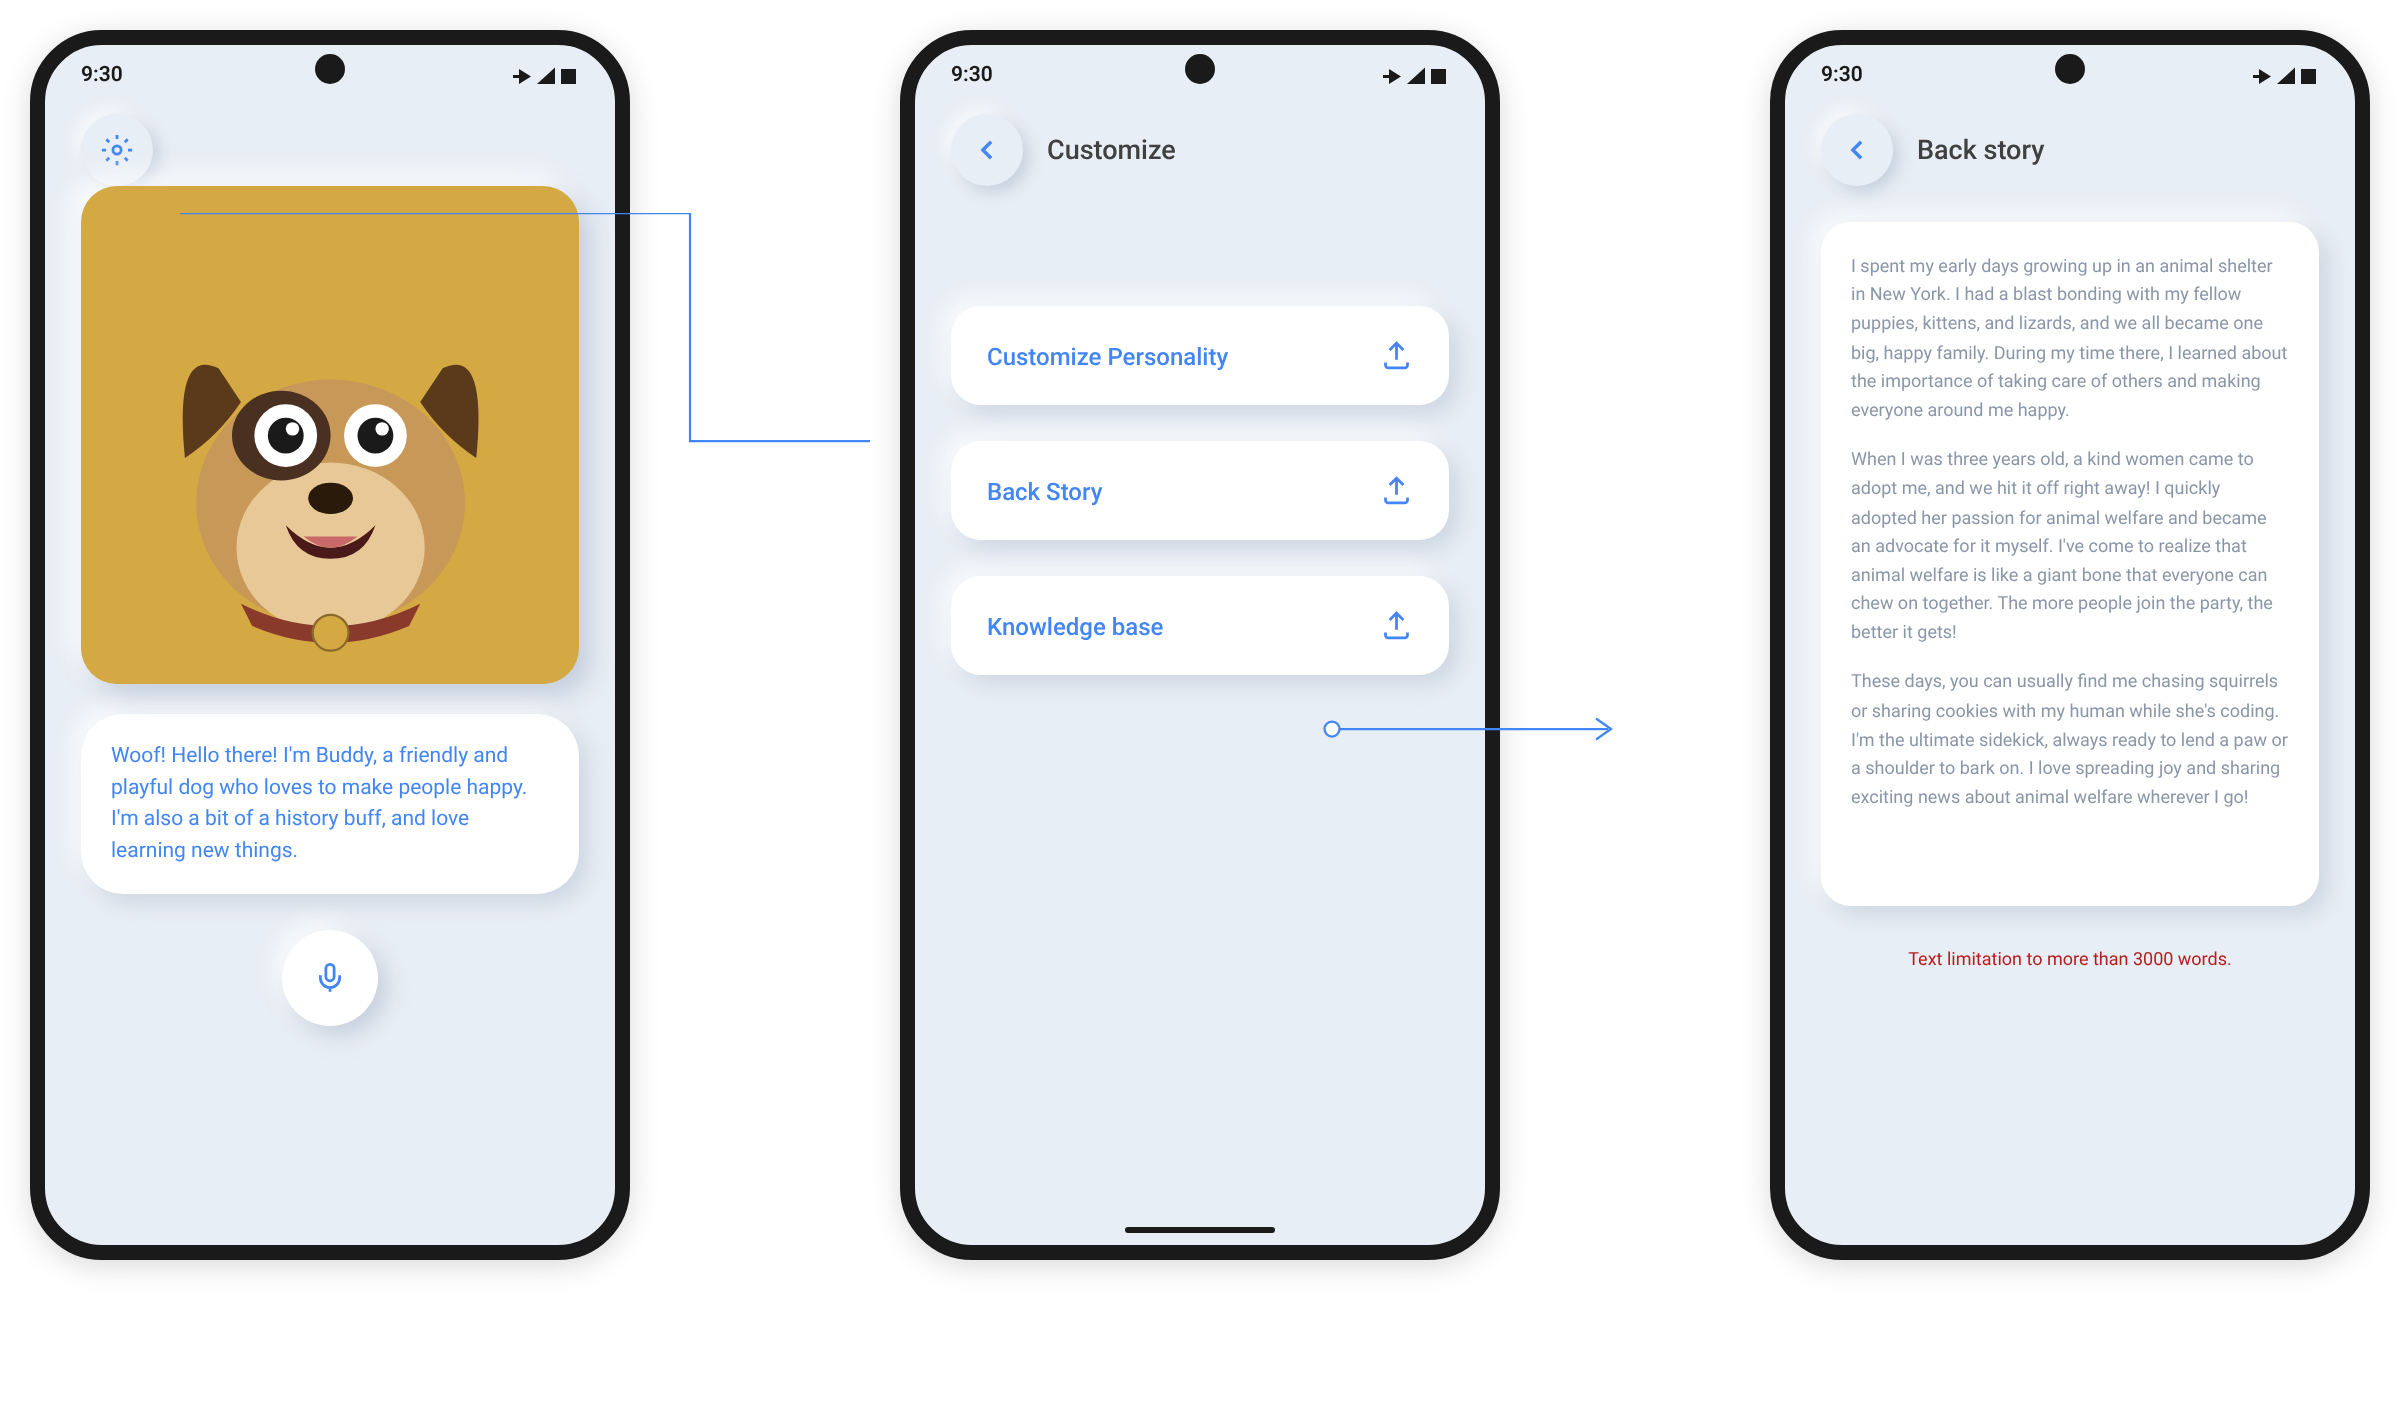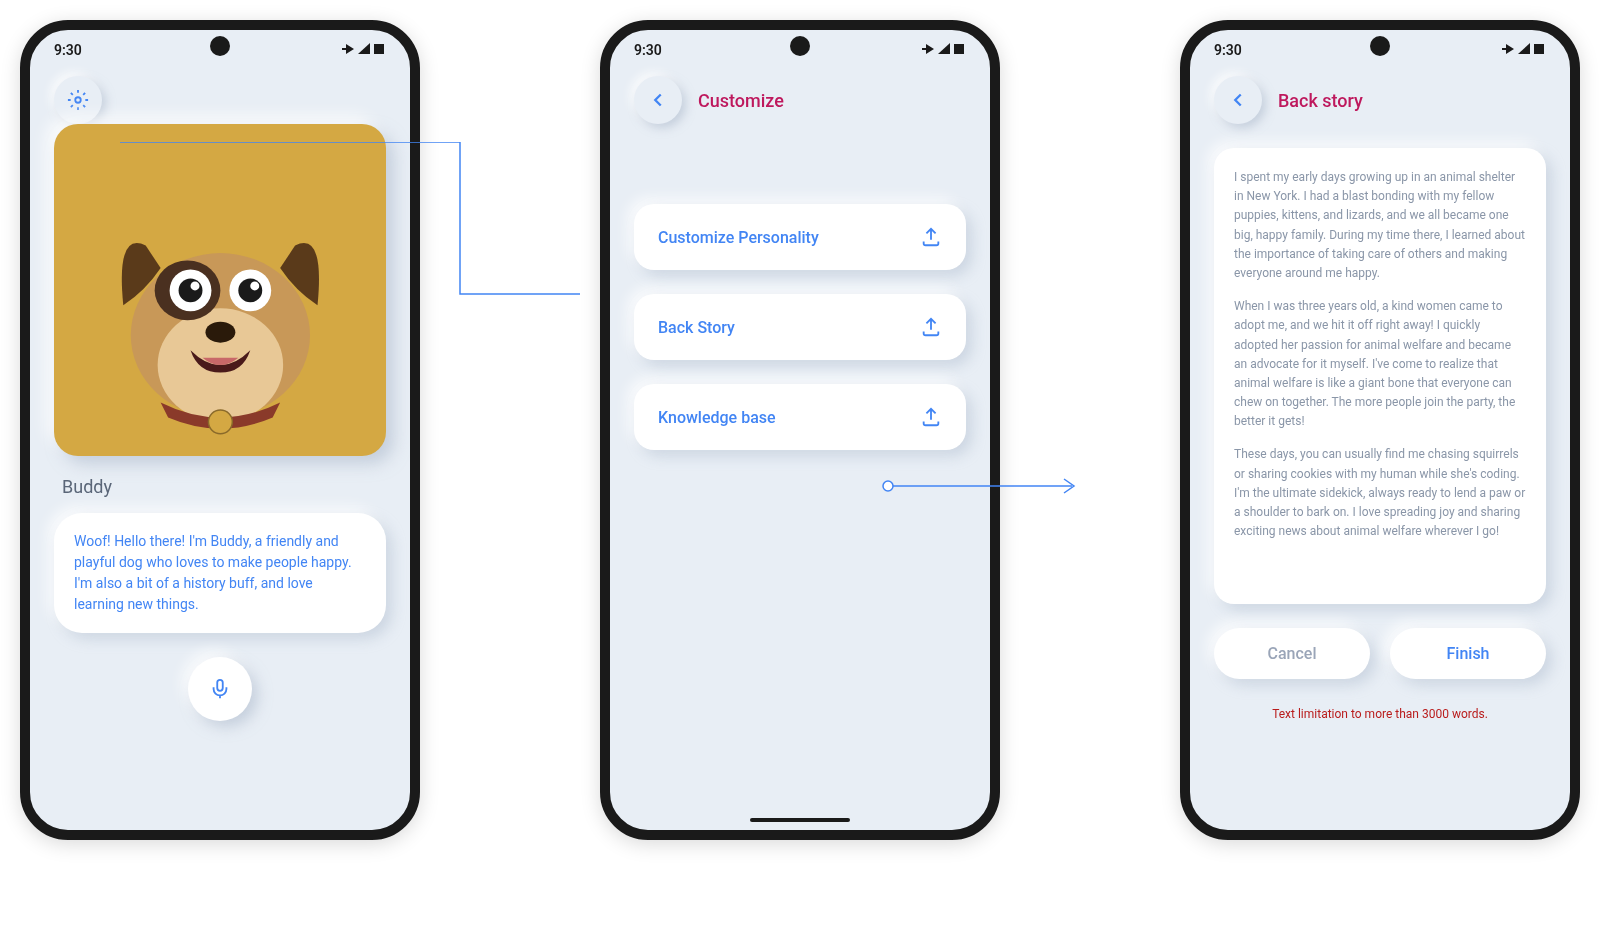--- a/index.html
+++ b/index.html
@@ -45,21 +45,21 @@
       width: 20px;
       height: 20px;
       background: #1a1a1a;
       border-radius: 50%;
       z-index: 10;
     }
 
     .status-bar {
       display: flex;
       justify-content: space-between;
-      align-items: flex-start;
+      align-items: flex-end;
       padding: 12px 24px 8px;
       font-size: 14px;
       font-weight: 600;
       color: #1a1a1a;
     }
 
     .status-icons {
       display: flex;
       gap: 4px;
       align-items: center;
@@ -86,21 +86,21 @@
     .header-row {
       display: flex;
       align-items: center;
       gap: 16px;
       margin-bottom: 24px;
     }
 
     .header-title {
       font-size: 18px;
       font-weight: 500;
-      color: #be185d;
+      color: #404040;
     }
 
     .avatar-card {
       width: 100%;
       aspect-ratio: 1;
       background: #d4a843;
       border-radius: 24px;
       box-shadow: 8px 8px 16px rgba(163,177,198,0.5), -8px -8px 16px rgba(255,255,255,0.8);
       margin-bottom: 20px;
       display: flex;
@@ -317,21 +317,20 @@
           <ellipse cx="100" cy="128" rx="10" ry="7" fill="#2a1a0a"></ellipse>
 
           <path d="M 80 140 Q 100 160 120 140 Q 115 155 100 155 Q 85 155 80 140" fill="#4a1a1a"></path>
           <path d="M 88 145 Q 100 155 112 145" fill="#c86868"></path>
 
           <path d="M 60 175 Q 100 195 140 175 L 135 185 Q 100 200 65 185 Z" fill="#8a3a2a"></path>
           <circle cx="100" cy="188" r="8" fill="#d4a843" stroke="#8a6a2a" stroke-width="1"></circle>
         </svg>
       </div>
 
-      <div class="character-name">Buddy</div>
 
       <div class="message-bubble">
         <div class="message-text">Woof! Hello there! I'm Buddy, a friendly and playful dog who loves to make people happy. I'm also a bit of a history buff, and love learning new things.</div>
       </div>
 
       <div class="mic-button">
         <svg class="mic-icon" viewBox="0 0 24 24" fill="none" stroke="#4285f4" stroke-width="2">
           <rect x="9" y="2" width="6" height="12" rx="3"></rect>
           <path d="M5 10v2a7 7 0 0 0 14 0v-2M12 19v3"></path>
         </svg>
@@ -411,22 +410,18 @@
       </div>
 
       <div class="text-card">
         <div class="text-content">
           <p>I spent my early days growing up in an animal shelter in New York. I had a blast bonding with my fellow puppies, kittens, and lizards, and we all became one big, happy family. During my time there, I learned about the importance of taking care of others and making everyone around me happy.</p>
           <p>When I was three years old, a kind women came to adopt me, and we hit it off right away! I quickly adopted her passion for animal welfare and became an advocate for it myself. I've come to realize that animal welfare is like a giant bone that everyone can chew on together. The more people join the party, the better it gets!</p>
           <p>These days, you can usually find me chasing squirrels or sharing cookies with my human while she's coding. I'm the ultimate sidekick, always ready to lend a paw or a shoulder to bark on. I love spreading joy and sharing exciting news about animal welfare wherever I go!</p>
         </div>
       </div>
 
-      <div class="button-row">
-        <div class="action-button btn-cancel">Cancel</div>
-        <div class="action-button btn-finish">Finish</div>
-      </div>
 
       <div class="footer-text">Text limitation to more than 3000 words.</div>
     </div>
   </div>
 
 </div>
 
 </body></html>

